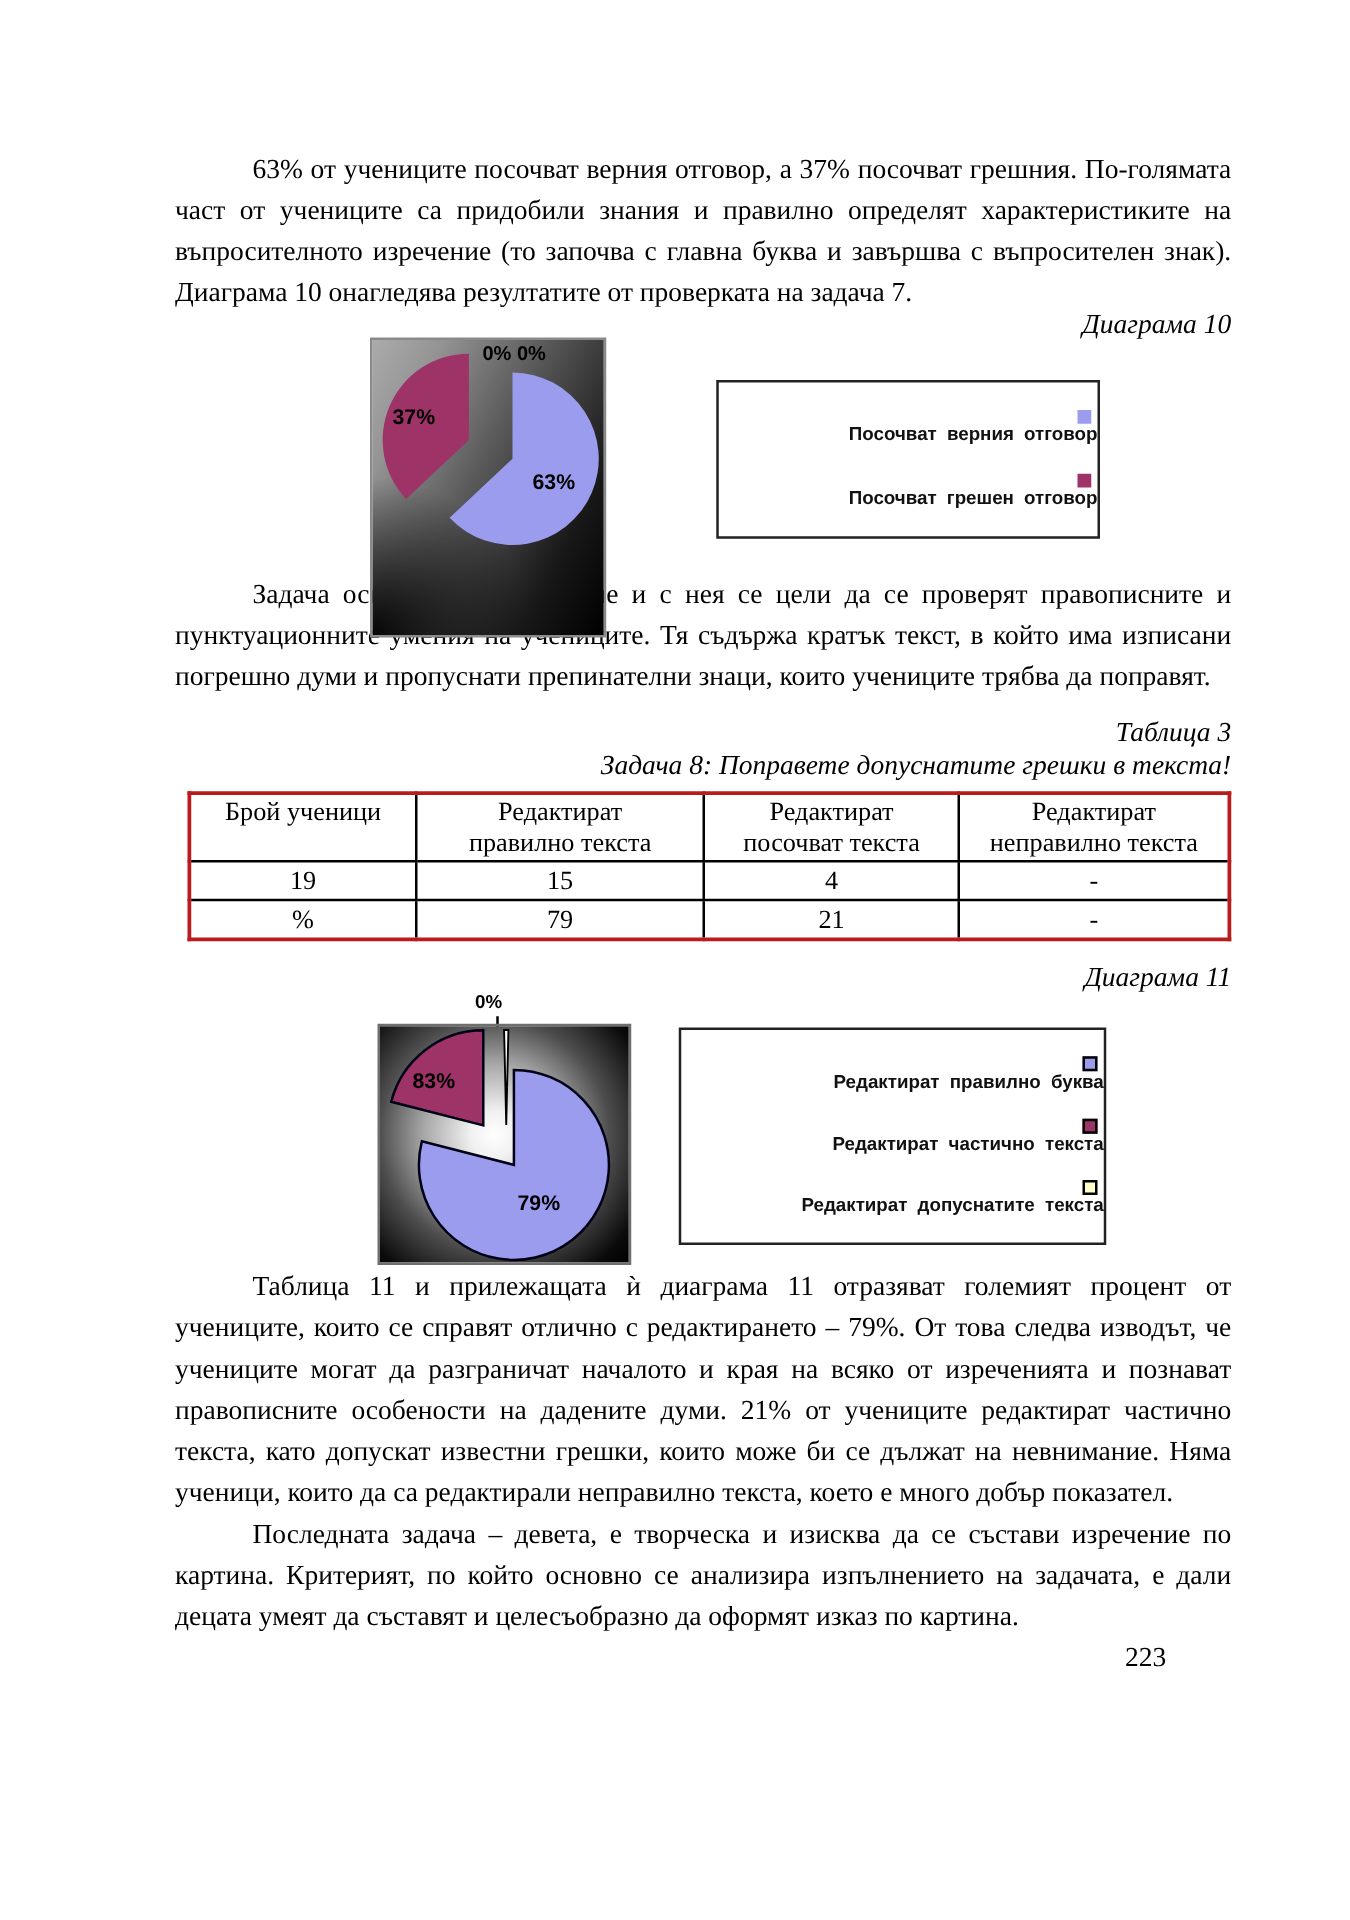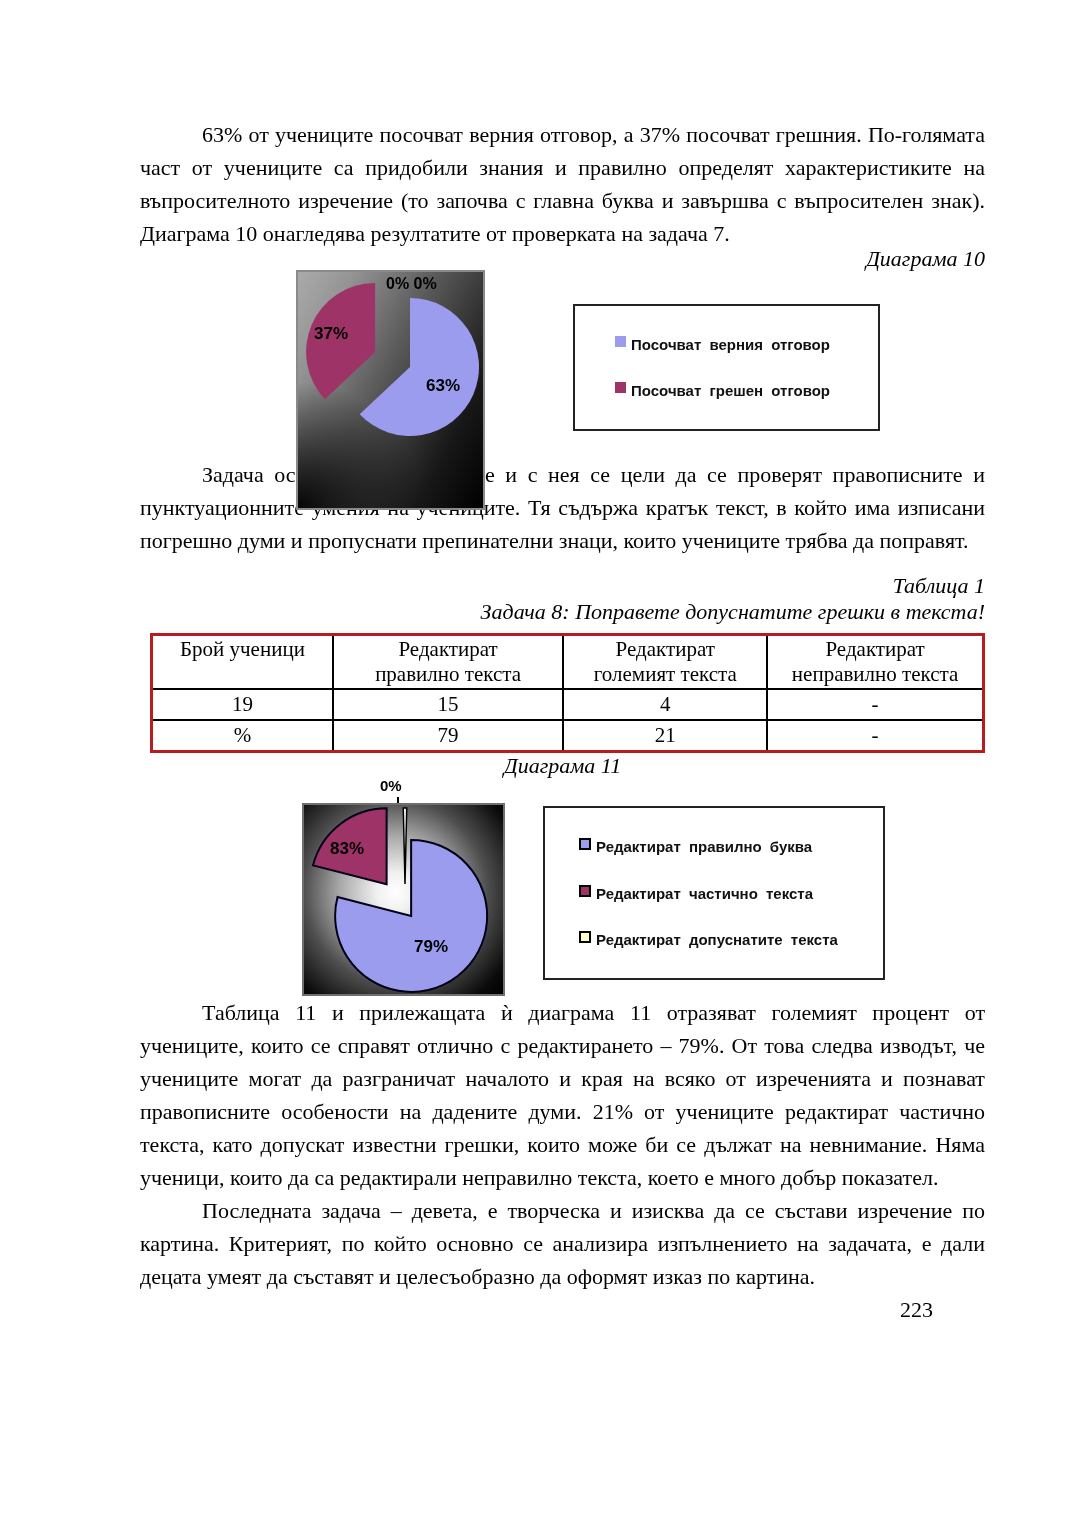--- a/index.html
+++ b/index.html
@@ -33,21 +33,21 @@
   }
   .lbl-c1-zeros{left:88px;top:3px;font-size:16px;}
   .lbl-c1-37{left:16px;top:52px;}
   .lbl-c1-63{left:128px;top:104px;}
   .legend-box{
     position:absolute;background:#fff;border:2px solid #222;box-sizing:border-box;
     display:flex;flex-direction:column;justify-content:space-evenly;
   }
   .legend1{left:433px;top:34px;width:307px;height:127px;padding-left:40px;}
   .legend2{left:403px;top:33px;width:342px;height:174px;padding-left:34px;}
-  .legend-item{display:flex;align-items:flex-start;}
+  .legend-item{display:flex;align-items:flex-end;flex-direction:column;}
   .legend-marker{
     width:11px;height:11px;margin-right:5px;flex:0 0 auto;
   }
   .legend2 .legend-marker{width:12px;height:12px;border:2px solid #000;box-sizing:border-box;}
   .legend-label{
     font-family:"Liberation Sans", sans-serif;font-size:15px;font-weight:700;
     color:#111;word-spacing:4px;white-space:nowrap;
   }
   .section2{height:223px;margin-top:-6px;}
   .pie2-wrap{position:absolute;left:162px;top:0;width:203px;height:223px;}
@@ -69,21 +69,21 @@
   }
   table.results th, table.results td{
     border:2px solid #000;text-align:center;vertical-align:top;padding:1px 2px;
   }
   table.results{border:3px solid #b91c1c;}
   th.h-cell{font-weight:400;line-height:25px;height:50px;}
   td.d-cell{line-height:27px;height:27px;}
   .col1{width:21.8%;} .col2{width:27.7%;} .col3{width:24.5%;} .col4{width:26%;}
   .m-top-p2{margin-top:34px;}
   .m-top-cap-t11{margin-top:16px;}
-  .m-top-cap-d11{text-align:center;}
+  .m-top-cap-d11{margin-top:16px;}
   .m-top-p3{margin-top:28px;}
   .page-num{
     text-align:right;font-size:22px;margin-top:4px;padding-right:52px;
   }
 </style>
 </head>
 <body>
 
 <div class="page">
   <div class="content">
@@ -112,21 +112,21 @@
         </div>
         <div class="legend-item">
           <span class="legend-marker" style="background: rgb(157, 51, 103);"></span>
           <span class="legend-label">Посочват грешен отговор</span>
         </div>
       </div>
     </div>
 
     <p class="body-text m-top-p2">Задача осма е за редактиране и с нея се цели да се проверят правописните и пунктуационните умения на учениците. Тя съдържа кратък текст, в който има изписани погрешно думи и пропуснати препинателни знаци, които учениците трябва да поправят.</p>
 
-    <div class="caption m-top-cap-t11">Таблица 1</div>
+    <div class="caption m-top-cap-t11">Таблица 3</div>
     <div class="caption">Задача 8: Поправете допуснатите грешки в текста!</div>
 
     <table class="results">
       <colgroup>
         <col class="col1">
           <col class="col2">
           <col class="col3">
           <col class="col4">
       </colgroup>
       <tbody>
@@ -134,21 +134,21 @@
         <th class="h-cell">
           <div>Брой ученици</div>
           <div></div>
         </th>
         <th class="h-cell">
           <div>Редактират</div>
           <div>правилно текста</div>
         </th>
         <th class="h-cell">
           <div>Редактират</div>
-          <div>големият текста</div>
+          <div>посочват текста</div>
         </th>
         <th class="h-cell">
           <div>Редактират</div>
           <div>неправилно текста</div>
         </th>
       </tr>
       <tr>
         <td class="d-cell">19</td>
         <td class="d-cell">15</td>
         <td class="d-cell">4</td>

